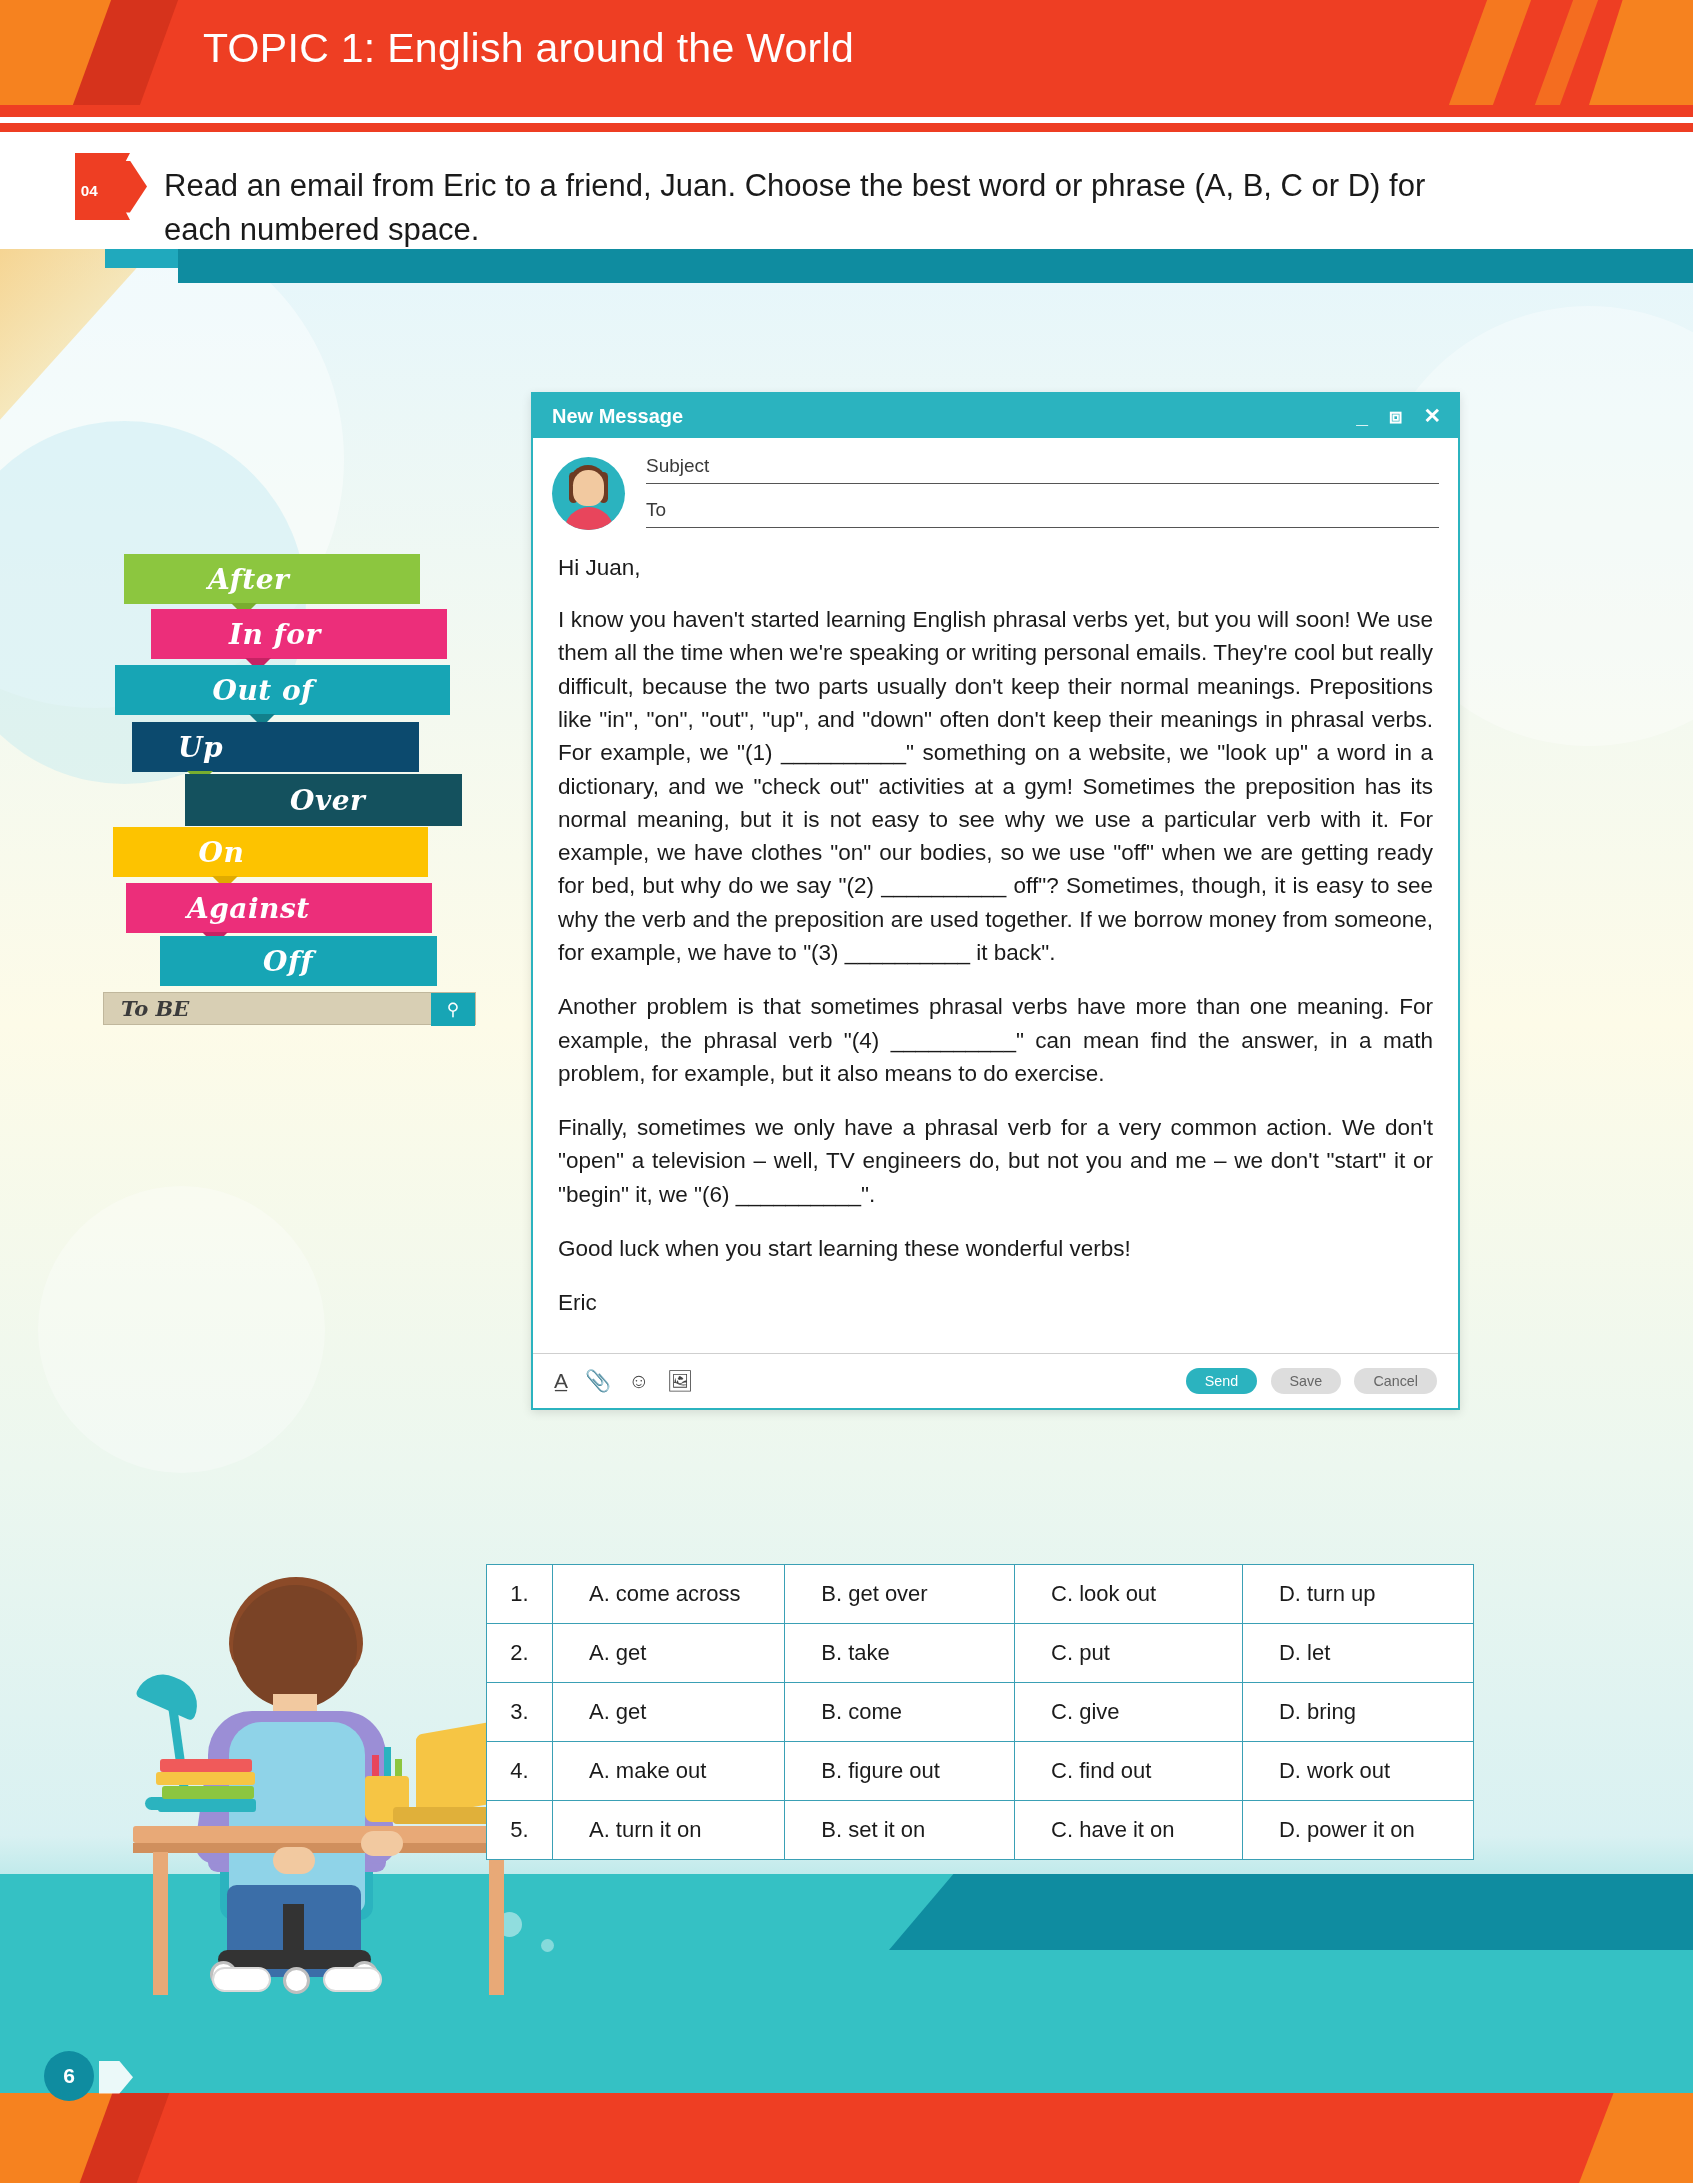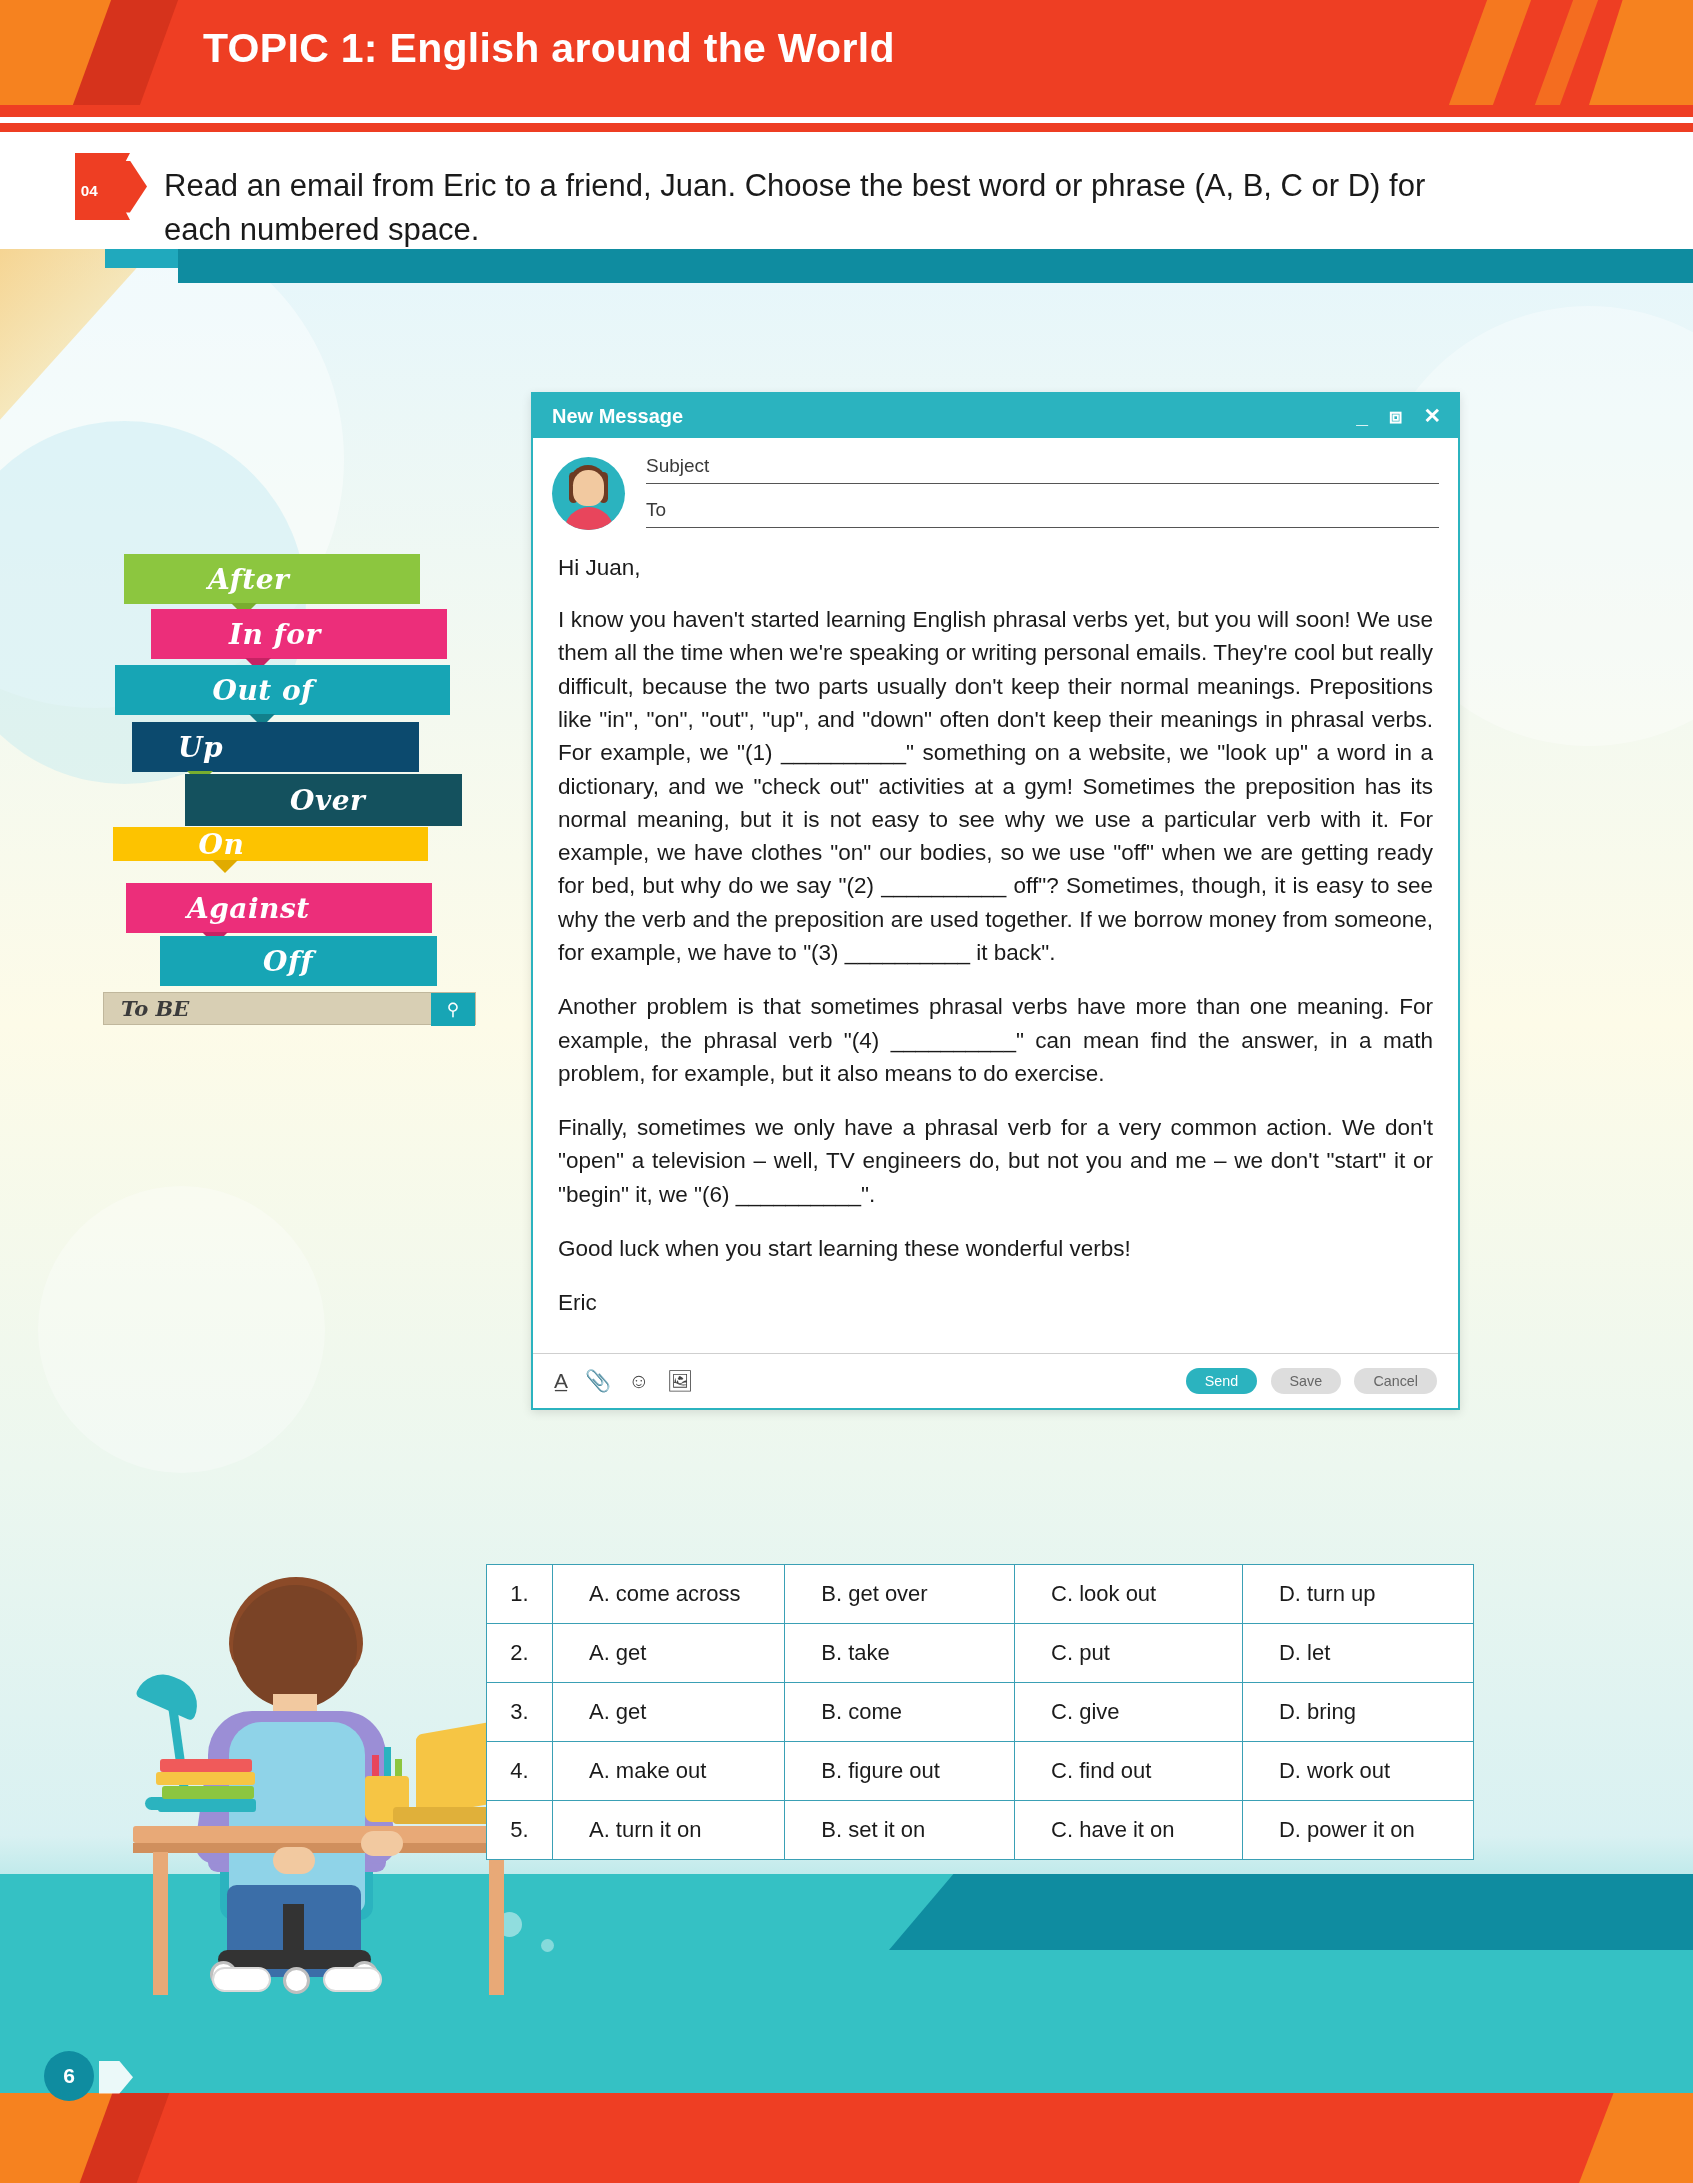--- a/index.html
+++ b/index.html
@@ -35,21 +35,21 @@
     position:absolute; right:115px; top:0; width:25px; height:105px;
     background:#f6821f; transform:skewX(-20deg); opacity:.7;
   }
   .top-banner .right-end {
     position:absolute; right:0; top:0; width:105px; height:105px;
     background:#f6821f;
     clip-path: polygon(32% 0, 100% 0, 100% 100%, 0 100%);
   }
   .topic-title {
     position:absolute; left:203px; top:25px;
-    color:#ffffff; font-size:41px; font-weight:bold; letter-spacing:0.3px;
+    color:#ffffff; font-size:41px; font-weight:normal; letter-spacing:0.3px;
     white-space:nowrap;
   }
   .banner-underline {
     position:absolute; left:0; top:105px; width:1694px; height:12.4px;
     background:#ee3e23;
   }
   .banner-underline2 {
     position:absolute; left:0; top:118px; width:1694px; height:5.7px;
     background:#ffffff;
   }
@@ -151,21 +151,21 @@
   }
   .r1 { left:21px; top:0px;    width:296px; height:50px; background:#8cc63f; padding-left:84px; }
   .r1::after { content:""; position:absolute; left:107px; bottom:-12.4px; border-left:13.4px solid transparent; border-right:13.4px solid transparent; border-top:13.4px solid #79ad2f; }
   .r2 { left:48px; top:55px;   width:296px; height:50px; background:#ec2e7a; padding-left:78px; }
   .r2::after { content:""; position:absolute; left:94px; bottom:-12.4px; border-left:13.4px solid transparent; border-right:13.4px solid transparent; border-top:13.4px solid #c62364; }
   .r3 { left:11.5px; top:111px;  width:335px; height:50px; background:#17a5b5; padding-left:98px; }
   .r3::after { content:""; position:absolute; left:134px; bottom:-12.4px; border-left:13.4px solid transparent; border-right:13.4px solid transparent; border-top:13.4px solid #12808c; }
   .r4 { left:29px; top:168px;  width:287px; height:50px; background:#0c4a6e; padding-left:46px; }
   .r4::after { content:""; position:absolute; left:55px; bottom:-12.4px; border-left:13.4px solid transparent; border-right:13.4px solid transparent; border-top:13.4px solid #79ad2f; }
   .r5 { left:82px; top:220px;  width:277px; height:52px; background:#14515e; padding-left:105px; }
-  .r6 { left:9.6px; top:273px;  width:315px; height:34px; background:#fdc300; padding-left:86px; color:#ffffff; }
+  .r6 { left:9.6px; top:273px;  width:315px; height:50px; background:#fdc300; padding-left:86px; color:#ffffff; }
   .r6::after { content:""; position:absolute; left:99px; bottom:-12.4px; border-left:13.4px solid transparent; border-right:13.4px solid transparent; border-top:13.4px solid #e0ab00; }
   .r7 { left:23px; top:329px;  width:306px; height:50px; background:#ec2e7a; padding-left:61px; }
   .r7::after { content:""; position:absolute; left:76px; bottom:-12.4px; border-left:13.4px solid transparent; border-right:13.4px solid transparent; border-top:13.4px solid #c62364; }
   .r8 { left:57px; top:382px;  width:277px; height:50px; background:#17a5b5; padding-left:103px; }
   .to-be-bar {
     position:absolute; left:103px; top:992px; width:373px; height:32.5px;
     background:#d8cfb4; display:flex; align-items:center;
     border:1px solid #c0b79c;
   }
   .to-be-bar .label {

